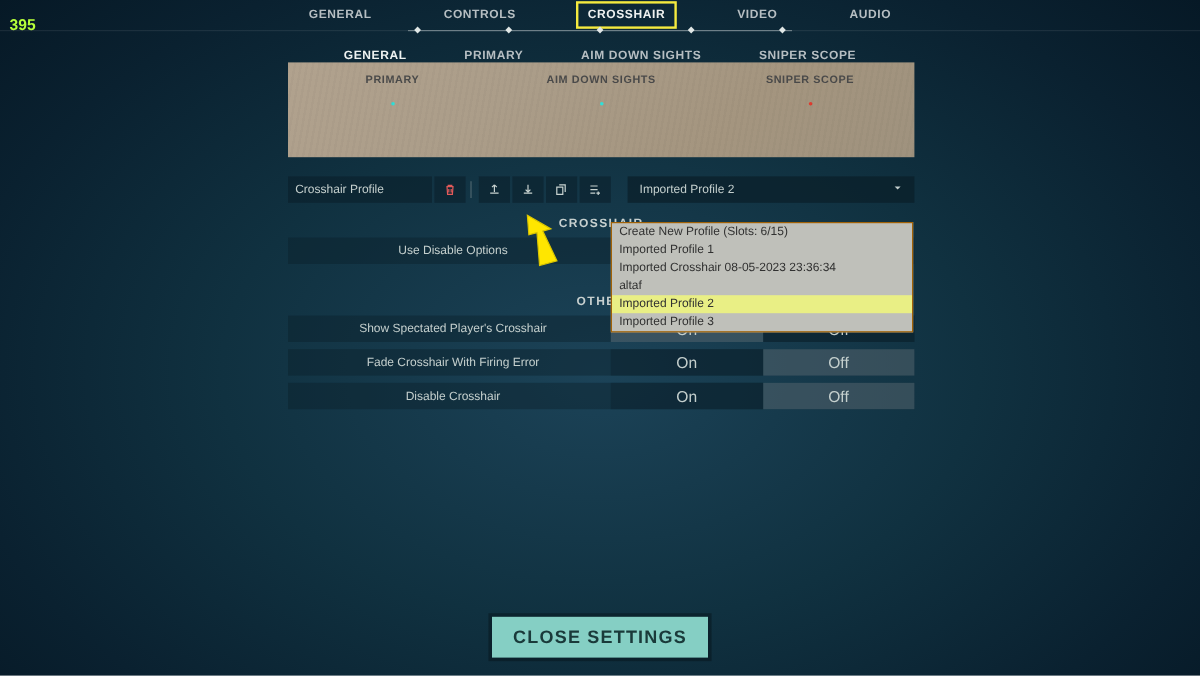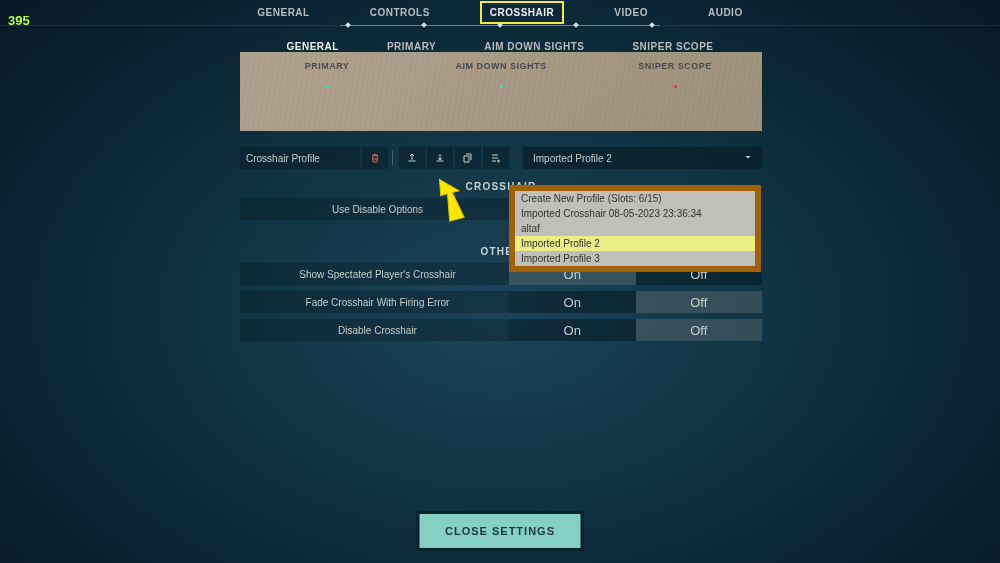--- a/index.html
+++ b/index.html
@@ -85,45 +85,45 @@
   position: relative; margin-left: 14px; flex:1;
   background: rgba(10,30,40,0.7); display:flex; align-items:center;
   padding: 0 10px; cursor:pointer; color:#c4cfcd; font-size:10px;
 }
 .profile-select .caret {
   position:absolute; right:8px; top:50%; transform:translateY(-50%);
 }
 .dropdown {
   position:absolute; top: 185px; left: 269px; width: 252px;
   background: #bfc0ba; color:#313131; font-size:10px;
-  border: 6px solid #a16207;
+  border: 1px solid #a16207;
 }
 .dropdown .opt { padding: 0 6px; height:15px; line-height:15px; cursor:pointer; white-space:nowrap; overflow:hidden; }
 .dropdown .opt.selected { background:#e9ef85; }
 .section-title {
   margin-top: 12px; font-size:10px; font-weight:700; letter-spacing:1.2px; color:#c7d0cf;
 }
 .row {
   margin-top: 6px; display:flex; align-items:center; height:22px;
   background: rgba(10,30,40,0.4);
 }
 .row .rlabel { flex:0 0 269px; padding-left:6px; font-size:10px; color:#c4cfcd; }
 .row .toggle { flex:1; display:flex; height:100%; }
 .row .toggle .tbtn {
   flex:1; display:flex; align-items:center; justify-content:center;
   font-size:13px; color:#c4cfcd; cursor:pointer;
 }
 .row .toggle .tbtn.active { background: rgba(170,185,190,0.25); }
 .row .toggle .tbtn.inactive { background: rgba(10,30,40,0.35); }
 .close-btn {
   position:absolute; bottom:15px; left:50%; transform:translateX(-50%);
-  width:161px; height:34px;
+  width:180px; height:34px;
   background: #85cfc4; color:#1a3a3a;
   display:flex; align-items:center; justify-content:center;
-  font-size:11px; font-weight:600; letter-spacing:1px;
+  font-size:15px; font-weight:600; letter-spacing:1px;
   box-shadow: 0 0 0 3px rgba(0,0,0,0.28);
   cursor:pointer;
 }
 .arrow {
   position:absolute; top:173px; left:430px; width:44px; height:60px;
   pointer-events:none;
 }
 .arrow svg { width:100%; height:100%; }
 </style>
 </head>
@@ -236,20 +236,21 @@
     <div class="toggle">
       <div class="tbtn inactive">On</div>
       <div class="tbtn active">Off</div>
     </div>
   </div>
 
 </div>
 
 <div class="dropdown" style="left:509px; width:252px;">
   <div class="opt">Create New Profile (Slots: 6/15)</div>
+  <div class="opt">Imported Profile 1</div>
   <div class="opt">Imported Crosshair 08-05-2023 23:36:34</div>
   <div class="opt">altaf</div>
   <div class="opt selected">Imported Profile 2</div>
   <div class="opt">Imported Profile 3</div>
 </div>
 
 <div class="close-btn">CLOSE SETTINGS</div>
 
 <div class="arrow">
   <svg viewBox="0 0 44 60">

